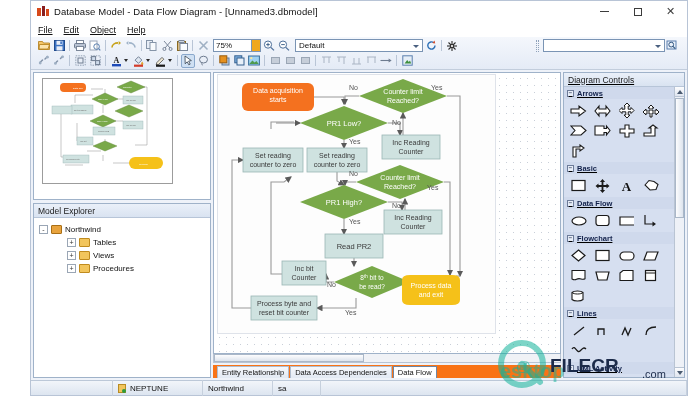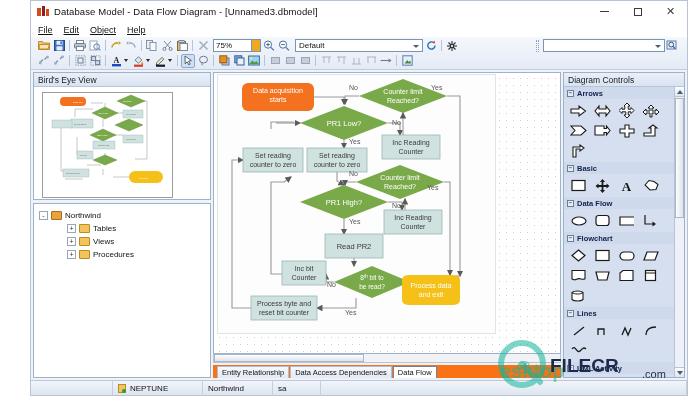--- a/index.html
+++ b/index.html
@@ -324,20 +324,21 @@
   }
 
   
   .right-dock {
     width: 122px;
     flex: 0 0 auto;
     display: flex;
     flex-direction: column;
     background: #ffffff;
     border: 1px solid #9fb2c9;
+    text-decoration: underline;
   }
   .dc-body {
     flex: 1 1 auto;
     background: #d6dff0;
     position: relative;
     overflow: hidden;
     display: flex;
   }
   .dc-scrollinner { flex:1 1 auto; overflow: hidden; padding-bottom: 10px;}
   .grp-head {
@@ -754,21 +755,20 @@
             </svg>
         </div>
       </div>
     </div>
 
     <div class="body-split">
 
       <div class="left-dock">
 
         <div class="panel" id="birdseye">
-          <div class="panel-title">Bird's Eye View</div>
           <div class="panel-body">
             <div class="mini-canvas">
               <svg class="mini-view" width="131" height="106" viewBox="0 0 131 106">
                 <g stroke="#8e8e8e" stroke-width=".5" fill="none">
                   <path d="M48 10h12"></path>
                     <path d="M62 10v6"></path>
                     <path d="M88 8h16v58H92"></path>
                   <path d="M32 24v-8h18"></path>
                     <path d="M60 26v8"></path>
                     <path d="M66 20h14"></path>
@@ -812,20 +812,21 @@
                   <text x="37" y="63">Inc bit</text>
                   <text x="23" y="81">Process byte</text>
                   <text x="96" y="86" fill="#ffffff">Process</text>
                 </g>
               </svg>
             </div>
           </div>
         </div>
 
         <div class="panel" style="flex:1 1 auto;">
+          <div class="panel-title">Model Explorer</div>
           <div class="panel-body">
             <div class="tree">
 
               <div class="tnode" style="padding-left:0px">
                 <span class="texp">-</span>
                 <span class="ticon ico-db"></span>
                 <span>Northwind</span>
               </div>
 
 

